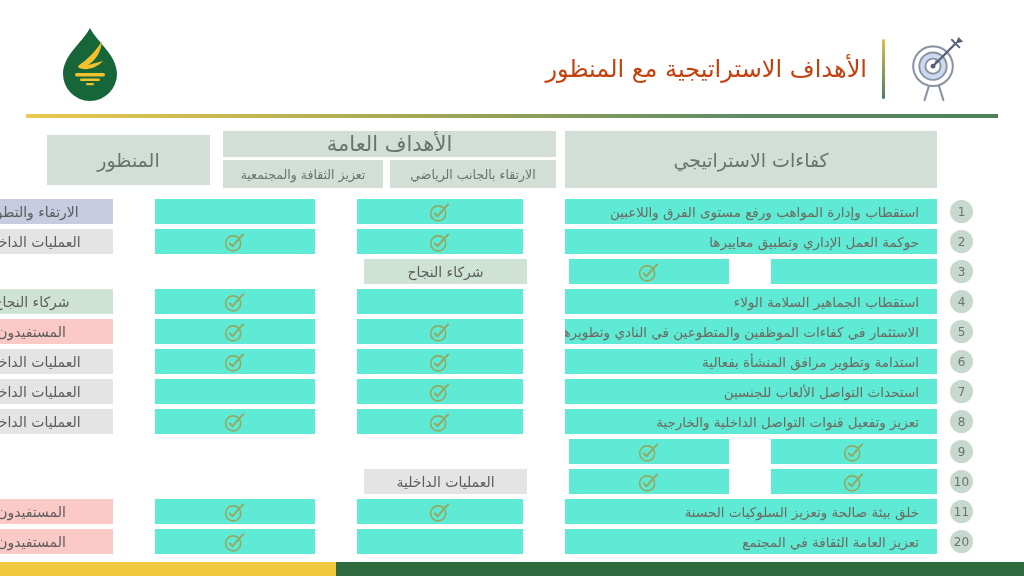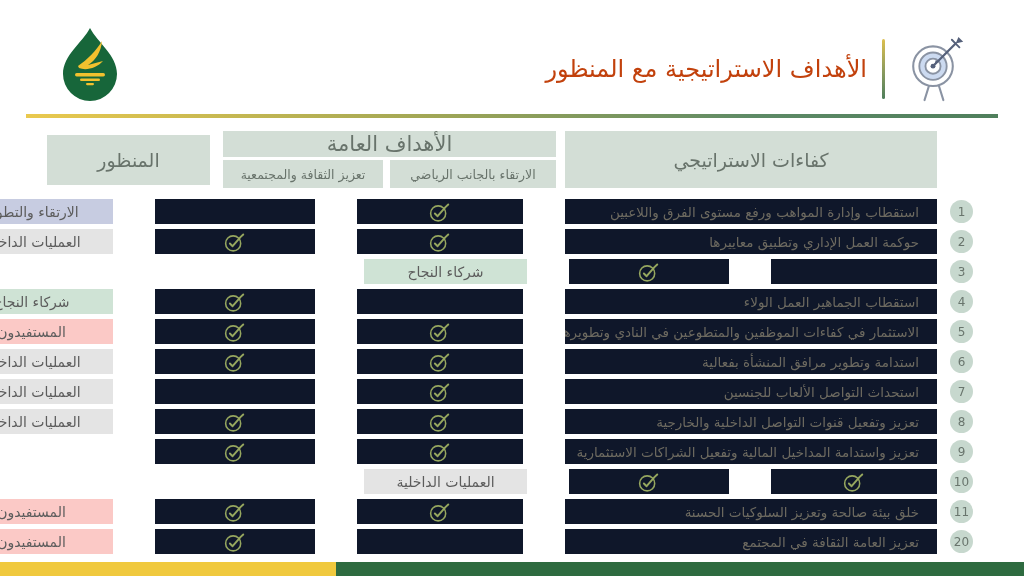--- a/index.html
+++ b/index.html
@@ -52,21 +52,21 @@
   .h-persp{ height:50px; margin-top:4px; font-size:19px; }
   .h-general{ height:26px; font-size:21px; margin-bottom:3px; }
   .subrow{ display:flex; flex-direction:row; }
   .h-sub{ height:28px; font-size:12.5px; }
   .h-sub.s1{ width:166px; margin-left:7px; }
   .h-sub.s2{ width:160px; }
 
   #rows{ margin-top:11px; }
   .row{ display:flex; flex-direction:row; align-items:center; height:25px; margin-bottom:5px; }
   .cell{
-    background:#0f172a; height:25px;
+    background:#5eead4; height:25px;
     display:flex; align-items:center; justify-content:center;margin-left:42px;
   }
   .cell.c-obj{
     justify-content:flex-start; padding-right:18px;
     font-size:13.5px; color:#6d6a60; white-space:nowrap; overflow:hidden;
   }
   .numwrap{ display:flex; align-items:center; justify-content:center; background:none; }
   .numcircle{
     width:23px; height:23px; border-radius:50%;
     background:#c7d8ce; color:#69756d; font-size:12px;
@@ -179,21 +179,21 @@
               <path d="M7.4 13.6 L10.4 16.6 L19.2 6.4 L22 3.8" fill="none" stroke="#96a75f" stroke-width="2.1" stroke-linecap="round" stroke-linejoin="round"></path>
             </svg>
           </div>
           <div class="pcell c-persp" style="background: rgb(207, 227, 213);">شركاء النجاح</div>
         </div>
         <div class="row">
           <div class="c-num numwrap">
             <span class="numcircle">4</span>
           </div>
           <div class="cell c-obj">
-            <span>استقطاب الجماهير العمل الولاء</span>
+            <span>استقطاب الجماهير السلامة الولاء</span>
           </div>
           <div class="cell c-sport"></div>
           <div class="cell c-cult">
             <svg class="check-icon" viewBox="0 0 26 24">
               <circle cx="11" cy="13.5" r="8.2" fill="none" stroke="#96a75f" stroke-width="1.7"></circle>
               <path d="M7.4 13.6 L10.4 16.6 L19.2 6.4 L22 3.8" fill="none" stroke="#96a75f" stroke-width="2.1" stroke-linecap="round" stroke-linejoin="round"></path>
             </svg>
           </div>
           <div class="pcell c-persp" style="background: rgb(207, 227, 213);">شركاء النجاح</div>
         </div>
@@ -272,23 +272,20 @@
             <svg class="check-icon" viewBox="0 0 26 24">
               <circle cx="11" cy="13.5" r="8.2" fill="none" stroke="#96a75f" stroke-width="1.7"></circle>
               <path d="M7.4 13.6 L10.4 16.6 L19.2 6.4 L22 3.8" fill="none" stroke="#96a75f" stroke-width="2.1" stroke-linecap="round" stroke-linejoin="round"></path>
             </svg>
           </div>
           <div class="pcell c-persp" style="background: rgb(228, 228, 228);">العمليات الداخلية</div>
         </div>
         <div class="row">
           <div class="c-num numwrap">
             <span class="numcircle">9</span>
-          </div>
-          <div class="cell c-obj">
-            <span>تعزيز واستدامة المداخيل المالية وتفعيل الشراكات الاستثمارية</span>
           </div>
           <div class="cell c-sport">
             <svg class="check-icon" viewBox="0 0 26 24">
               <circle cx="11" cy="13.5" r="8.2" fill="none" stroke="#96a75f" stroke-width="1.7"></circle>
               <path d="M7.4 13.6 L10.4 16.6 L19.2 6.4 L22 3.8" fill="none" stroke="#96a75f" stroke-width="2.1" stroke-linecap="round" stroke-linejoin="round"></path>
             </svg>
           </div>
           <div class="cell c-cult">
             <svg class="check-icon" viewBox="0 0 26 24">
               <circle cx="11" cy="13.5" r="8.2" fill="none" stroke="#96a75f" stroke-width="1.7"></circle>

